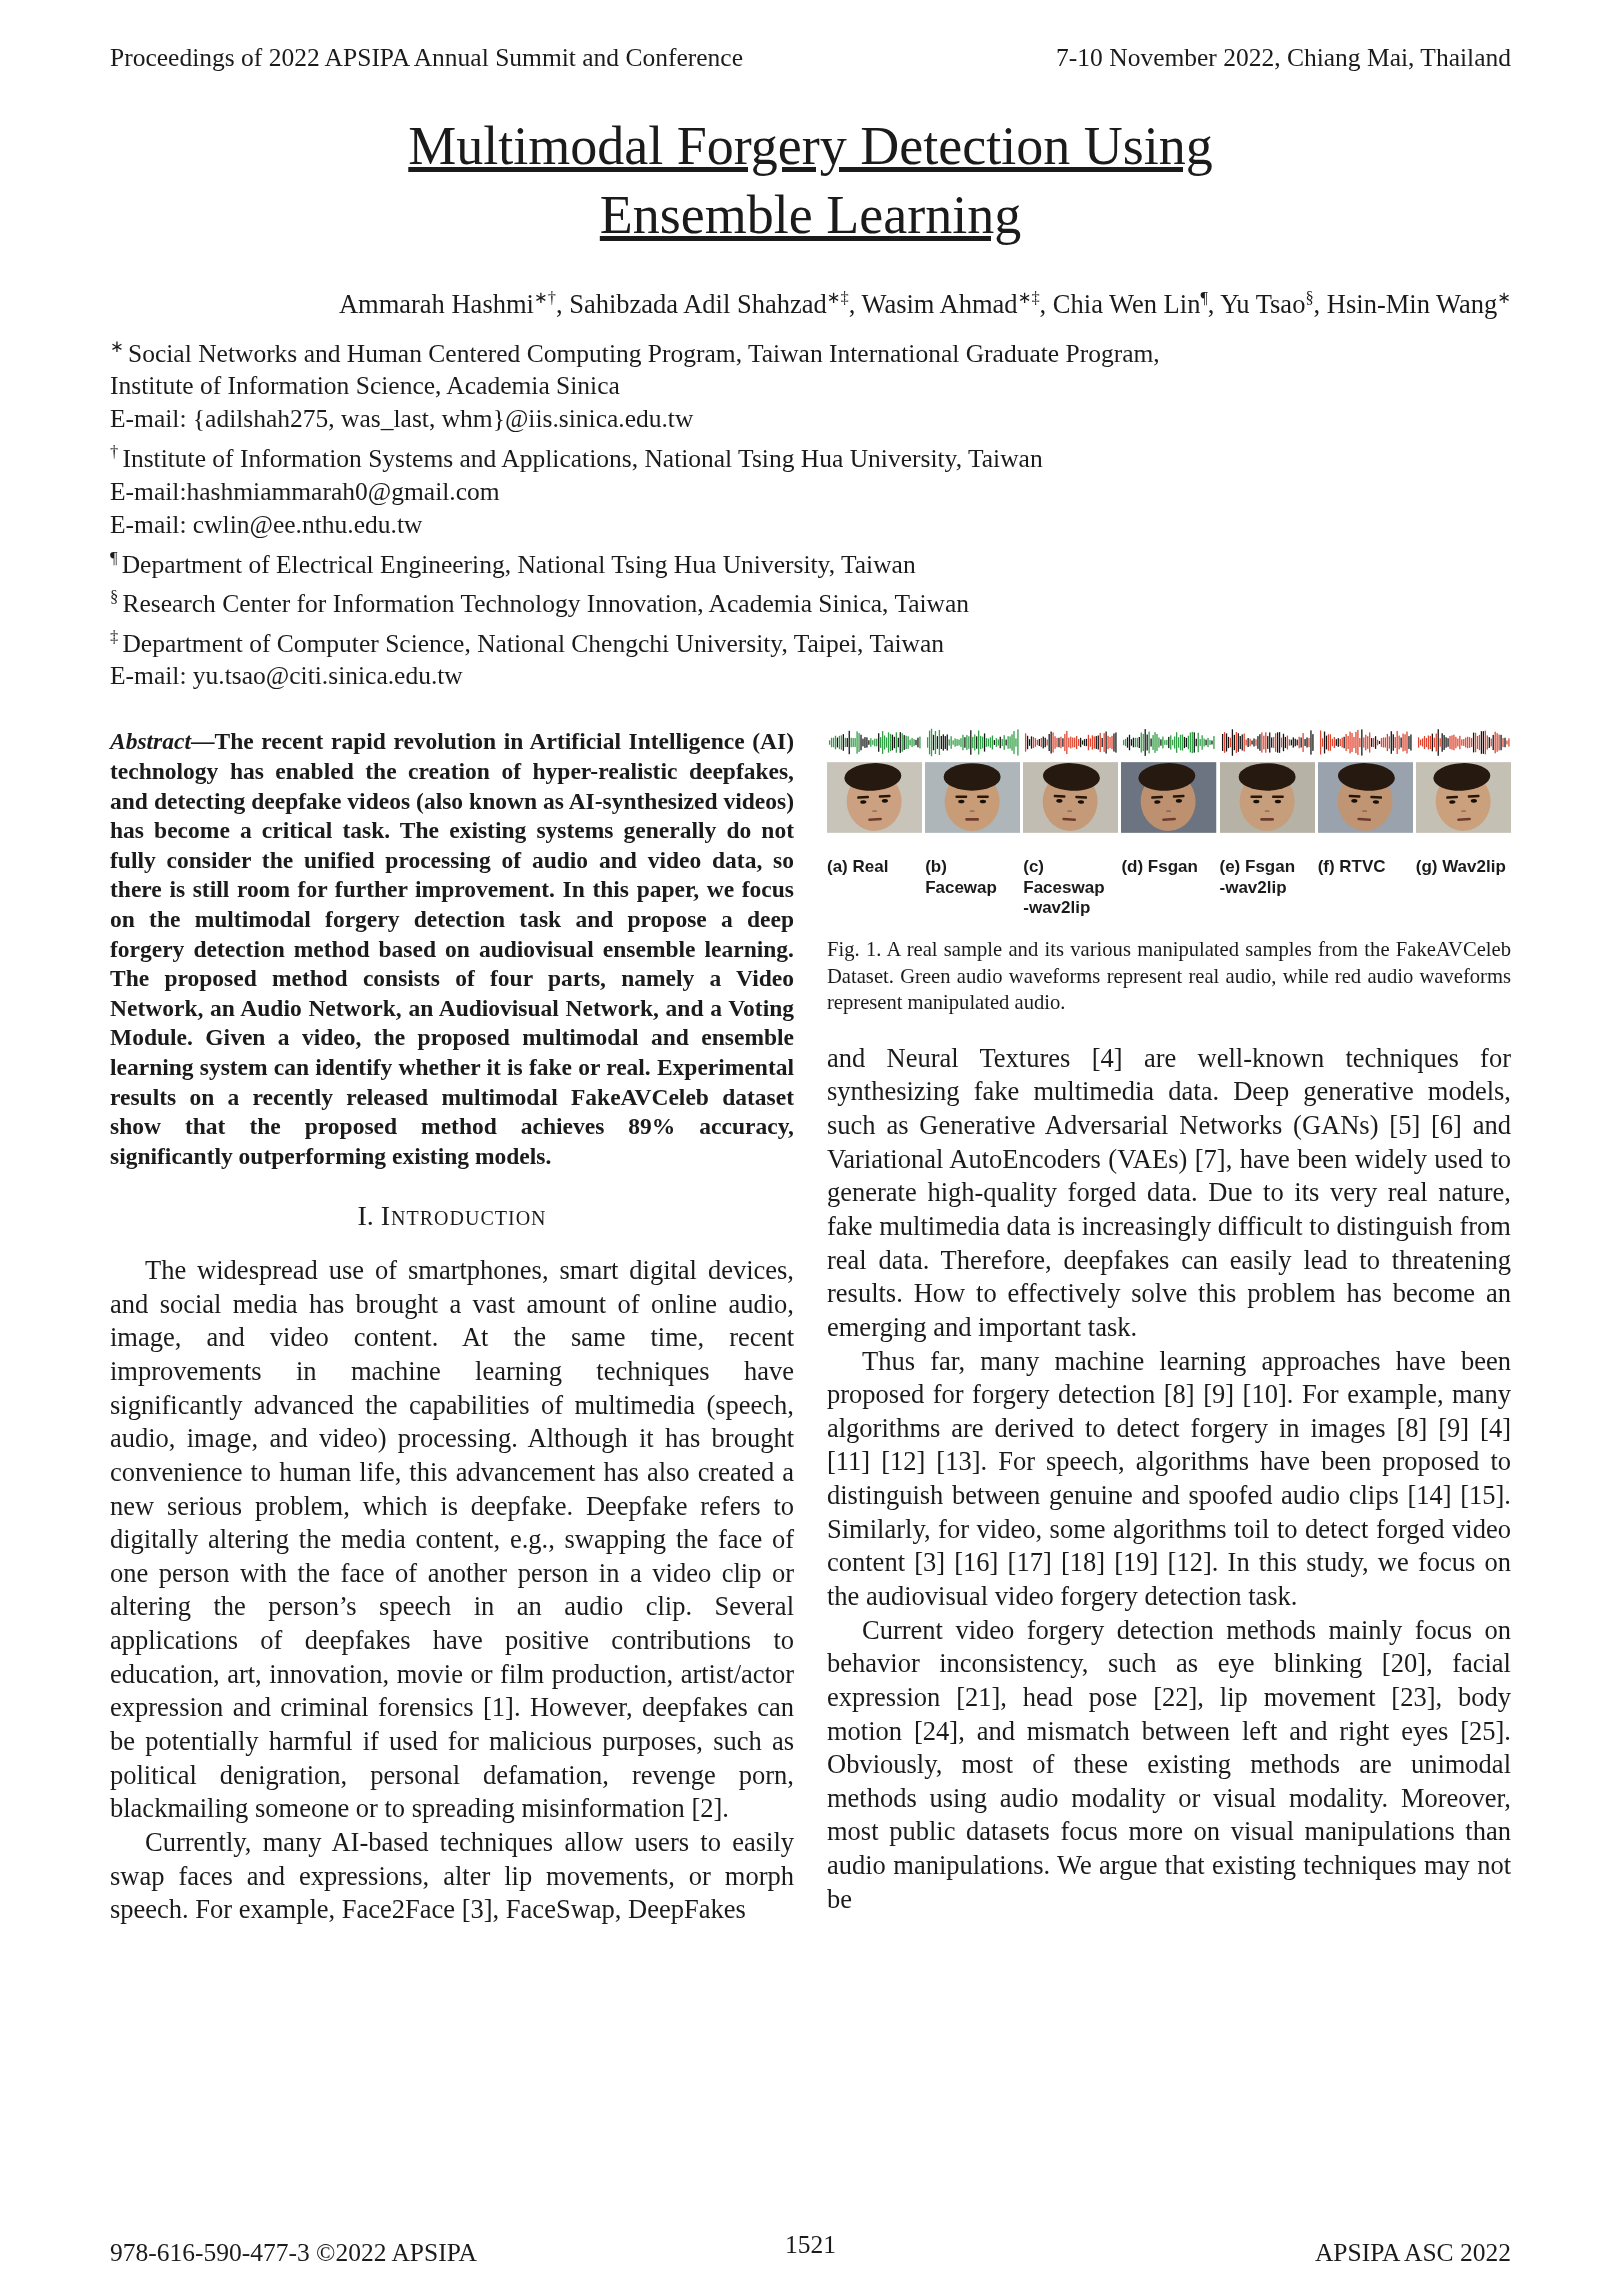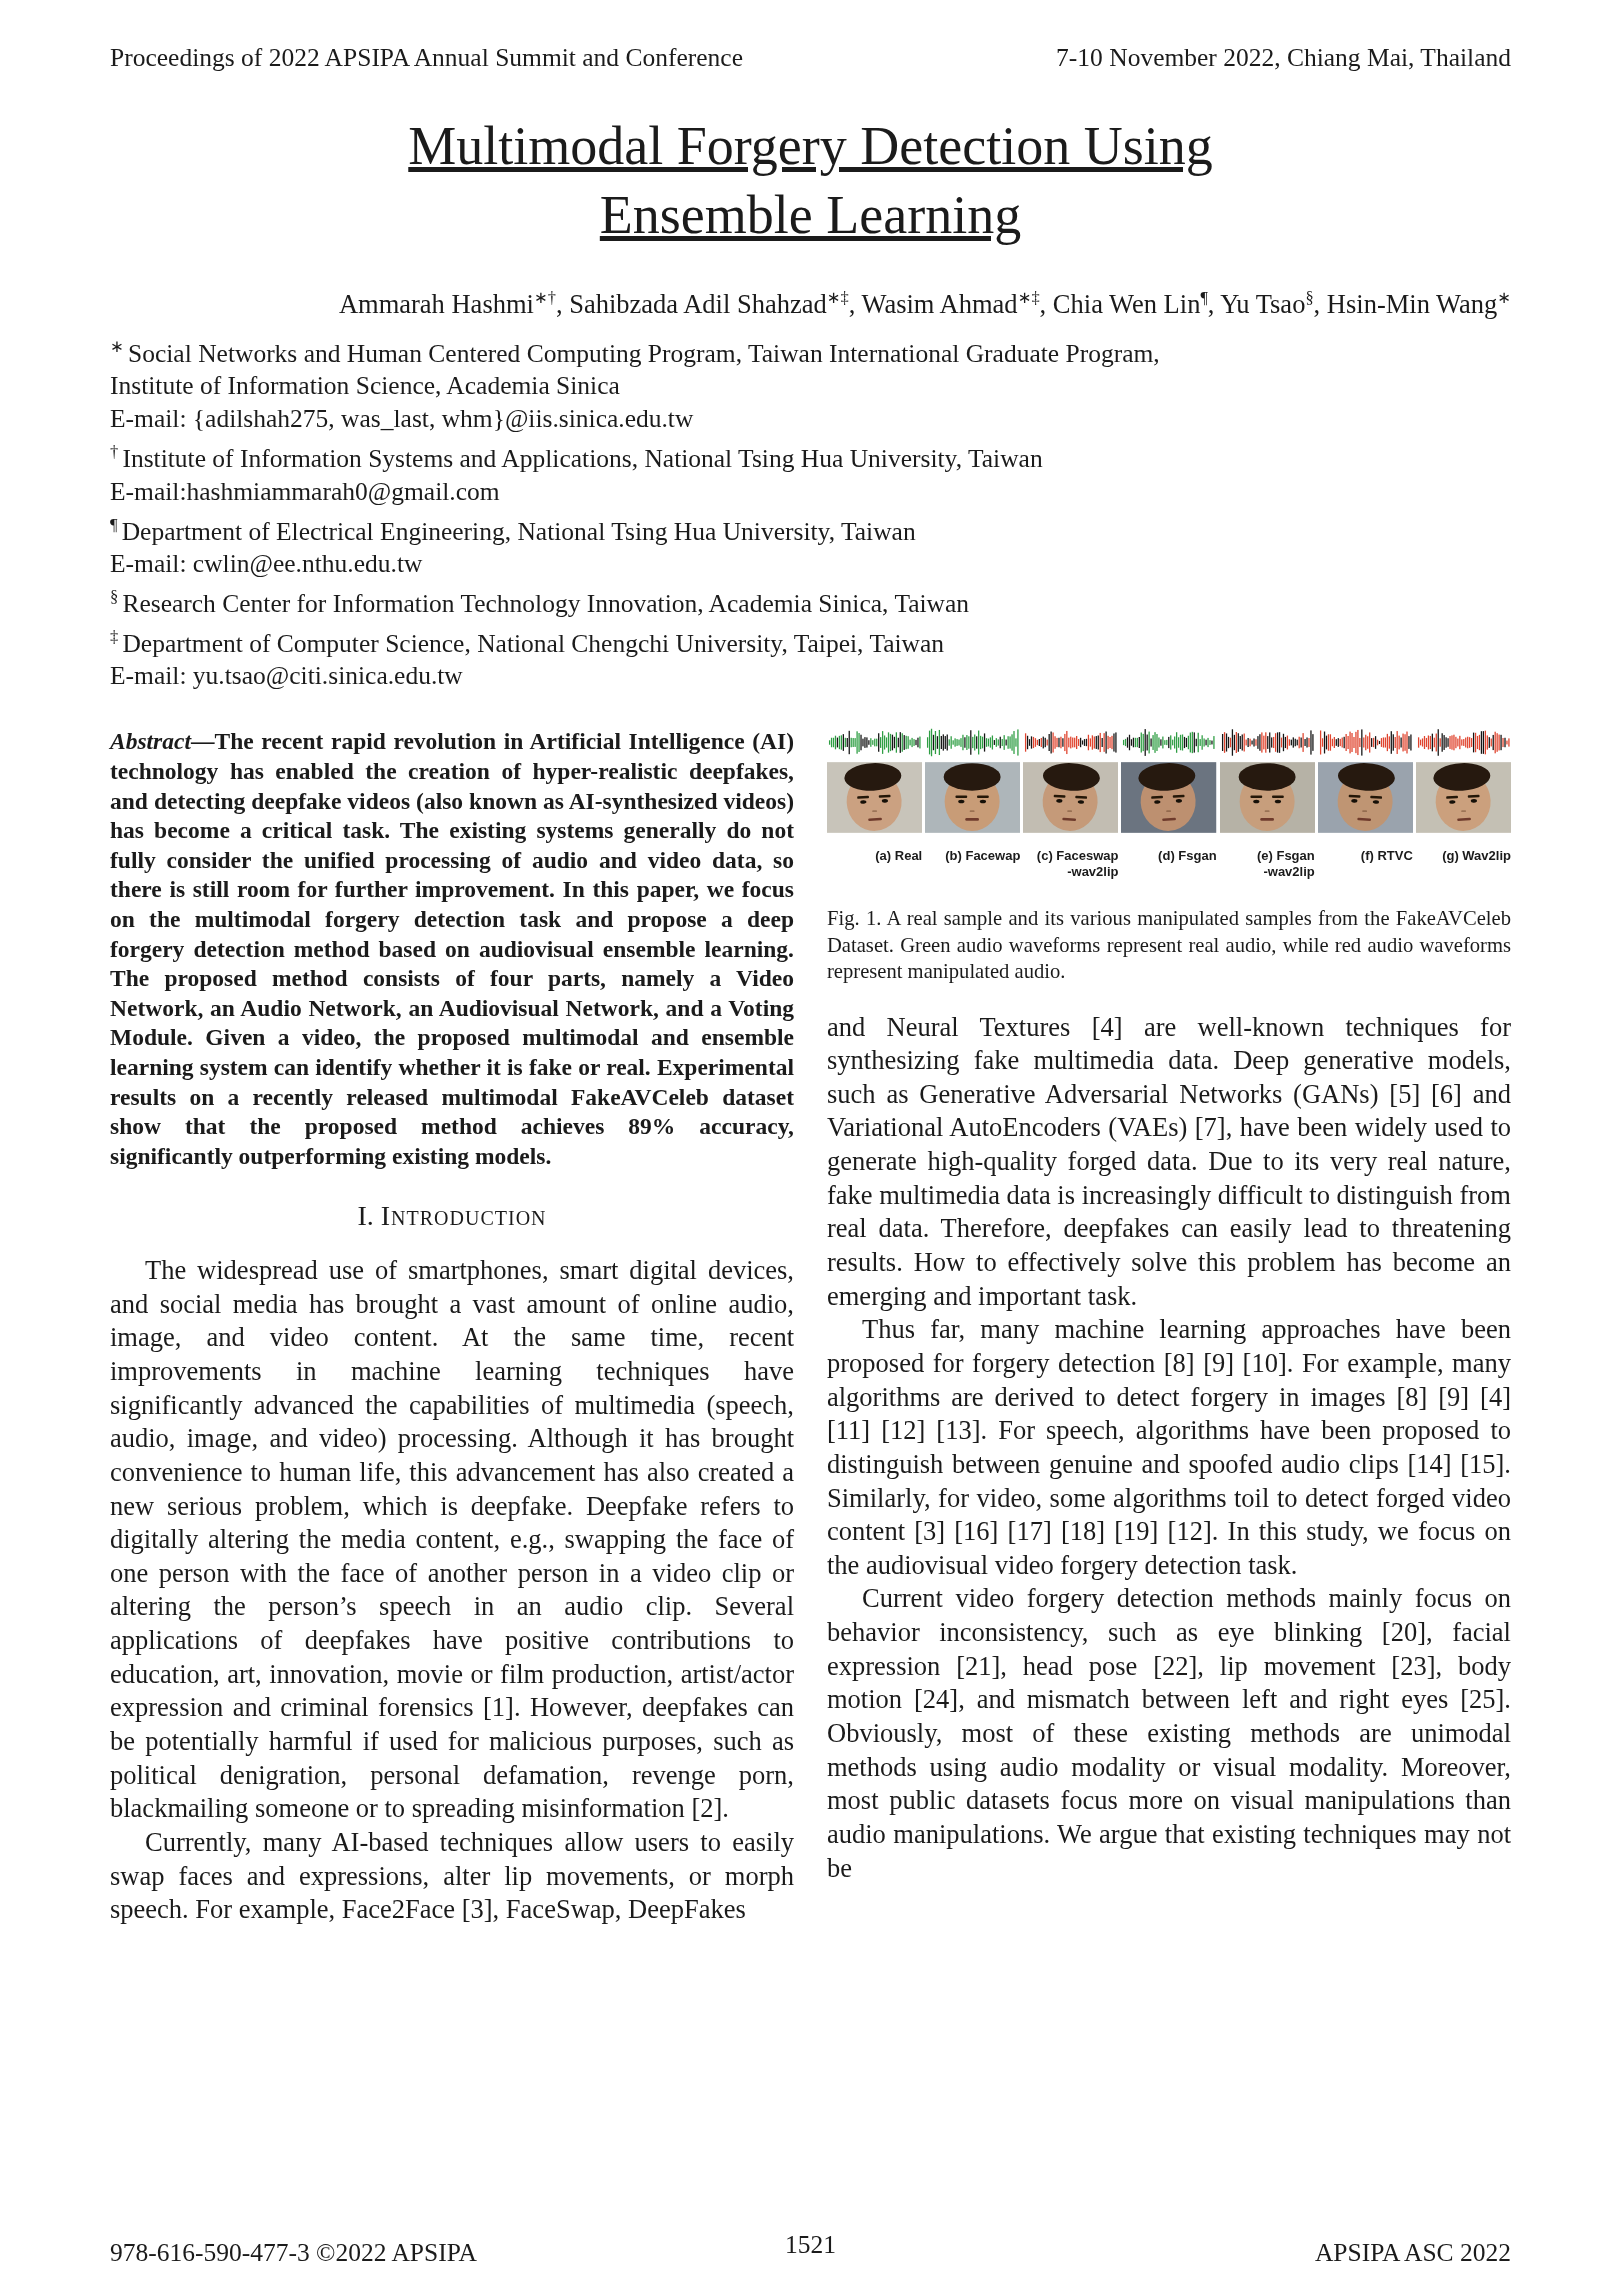--- a/index.html
+++ b/index.html
@@ -87,27 +87,27 @@
     min-width: 0;
     display: flex;
     flex-direction: column;
     align-items: stretch;
   }
   .waveform { width: 100%; height: 31px; }
   .waveform svg { display: block; width: 100%; height: 100%; }
   .face { width: 100%; height: 71px; margin-top: 3.9px; }
   .face svg { display: block; width: 100%; height: 100%; }
   .panel-label {
-    margin-top: 15px;
+    margin-top: 24px;
     min-height: 39px;
     font-family: "Liberation Sans", sans-serif;
     font-weight: bold;
-    font-size: 13px;
+    font-size: 17px;
     line-height: 1.2;
-    text-align: right;
+    text-align: left;
   }
 
   .caption {
     margin-top: 17.6px;
     font-size: 20.6px;
     line-height: 1.3;
     text-align: justify;
   }
 
   .right-text { margin-top: 25.5px; }
@@ -141,22 +141,22 @@
 </h1>
 
 <div class="authors"><span class="author">Ammarah Hashmi<sup>∗†</sup></span>, <span class="author">Sahibzada Adil Shahzad<sup>∗‡</sup></span>, <span class="author">Wasim Ahmad<sup>∗‡</sup></span>, <span class="author">Chia Wen Lin<sup>¶</sup></span>, <span class="author">Yu Tsao<sup>§</sup></span>, <span class="author">Hsin-Min Wang<sup>∗</sup></span></div>
 
 <div class="affiliations">
     <div class="affil-line"><sup>∗ </sup>Social Networks and Human Centered Computing Program, Taiwan International Graduate Program,</div>
     <div class="affil-line">Institute of Information Science, Academia Sinica</div>
     <div class="affil-line">E-mail: {adilshah275, was_last, whm}@iis.sinica.edu.tw</div>
     <div class="affil-line"><sup>† </sup>Institute of Information Systems and Applications, National Tsing Hua University, Taiwan</div>
     <div class="affil-line">E-mail:hashmiammarah0@gmail.com</div>
+    <div class="affil-line">E-mail: cwlin@ee.nthu.edu.tw</div>
     <div class="affil-line"><sup>¶ </sup>Department of Electrical Engineering, National Tsing Hua University, Taiwan</div>
-    <div class="affil-line">E-mail: cwlin@ee.nthu.edu.tw</div>
     <div class="affil-line"><sup>§ </sup>Research Center for Information Technology Innovation, Academia Sinica, Taiwan</div>
     <div class="affil-line"><sup>‡ </sup>Department of Computer Science, National Chengchi University, Taipei, Taiwan</div>
     <div class="affil-line">E-mail: yu.tsao@citi.sinica.edu.tw</div>
   </div>
 
 <div class="main">
 
   <div class="col">
     <p class="abstract"><span class="lead">Abstract</span><span>—The recent rapid revolution in Artificial Intelligence (AI) technology has enabled the creation of hyper-realistic deepfakes, and detecting deepfake videos (also known as AI-synthesized videos) has become a critical task. The existing systems generally do not fully consider the unified processing of audio and video data, so there is still room for further improvement. In this paper, we focus on the multimodal forgery detection task and propose a deep forgery detection method based on audiovisual ensemble learning. The proposed method consists of four parts, namely a Video Network, an Audio Network, an Audiovisual Network, and a Voting Module. Given a video, the proposed multimodal and ensemble learning system can identify whether it is fake or real. Experimental results on a recently released multimodal FakeAVCeleb dataset show that the proposed method achieves 89% accuracy, significantly outperforming existing models.</span></p>
 

